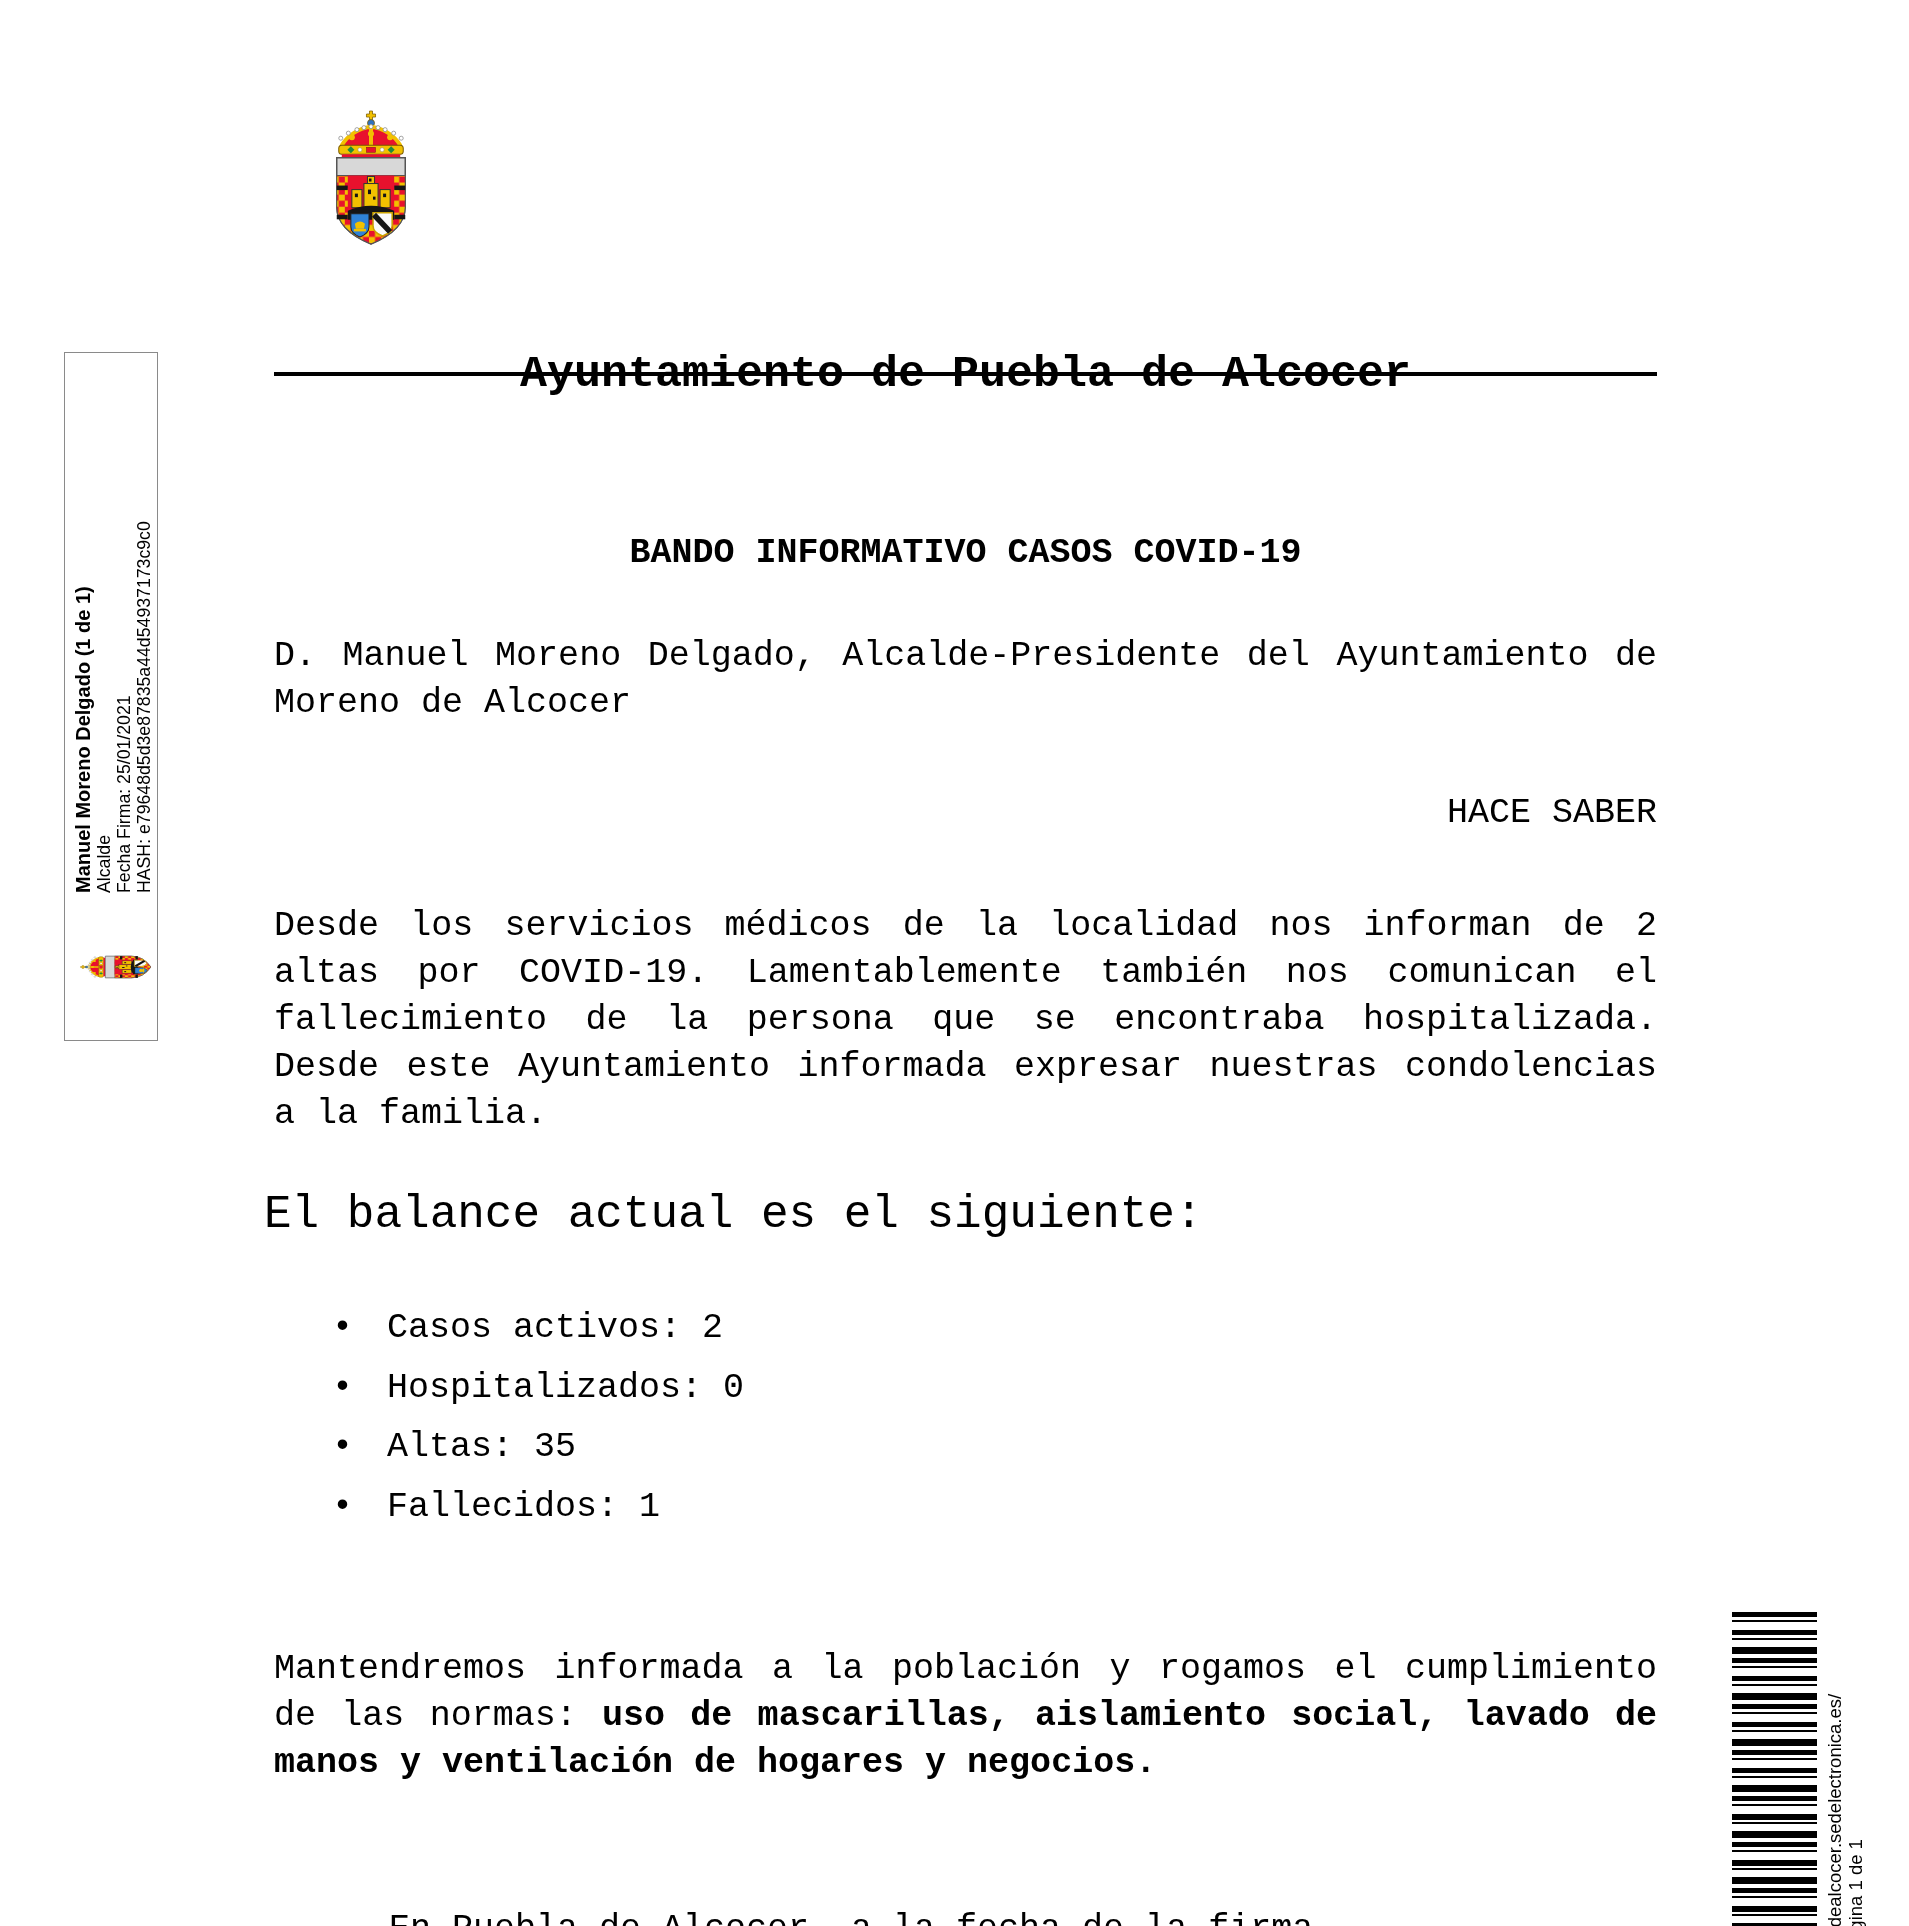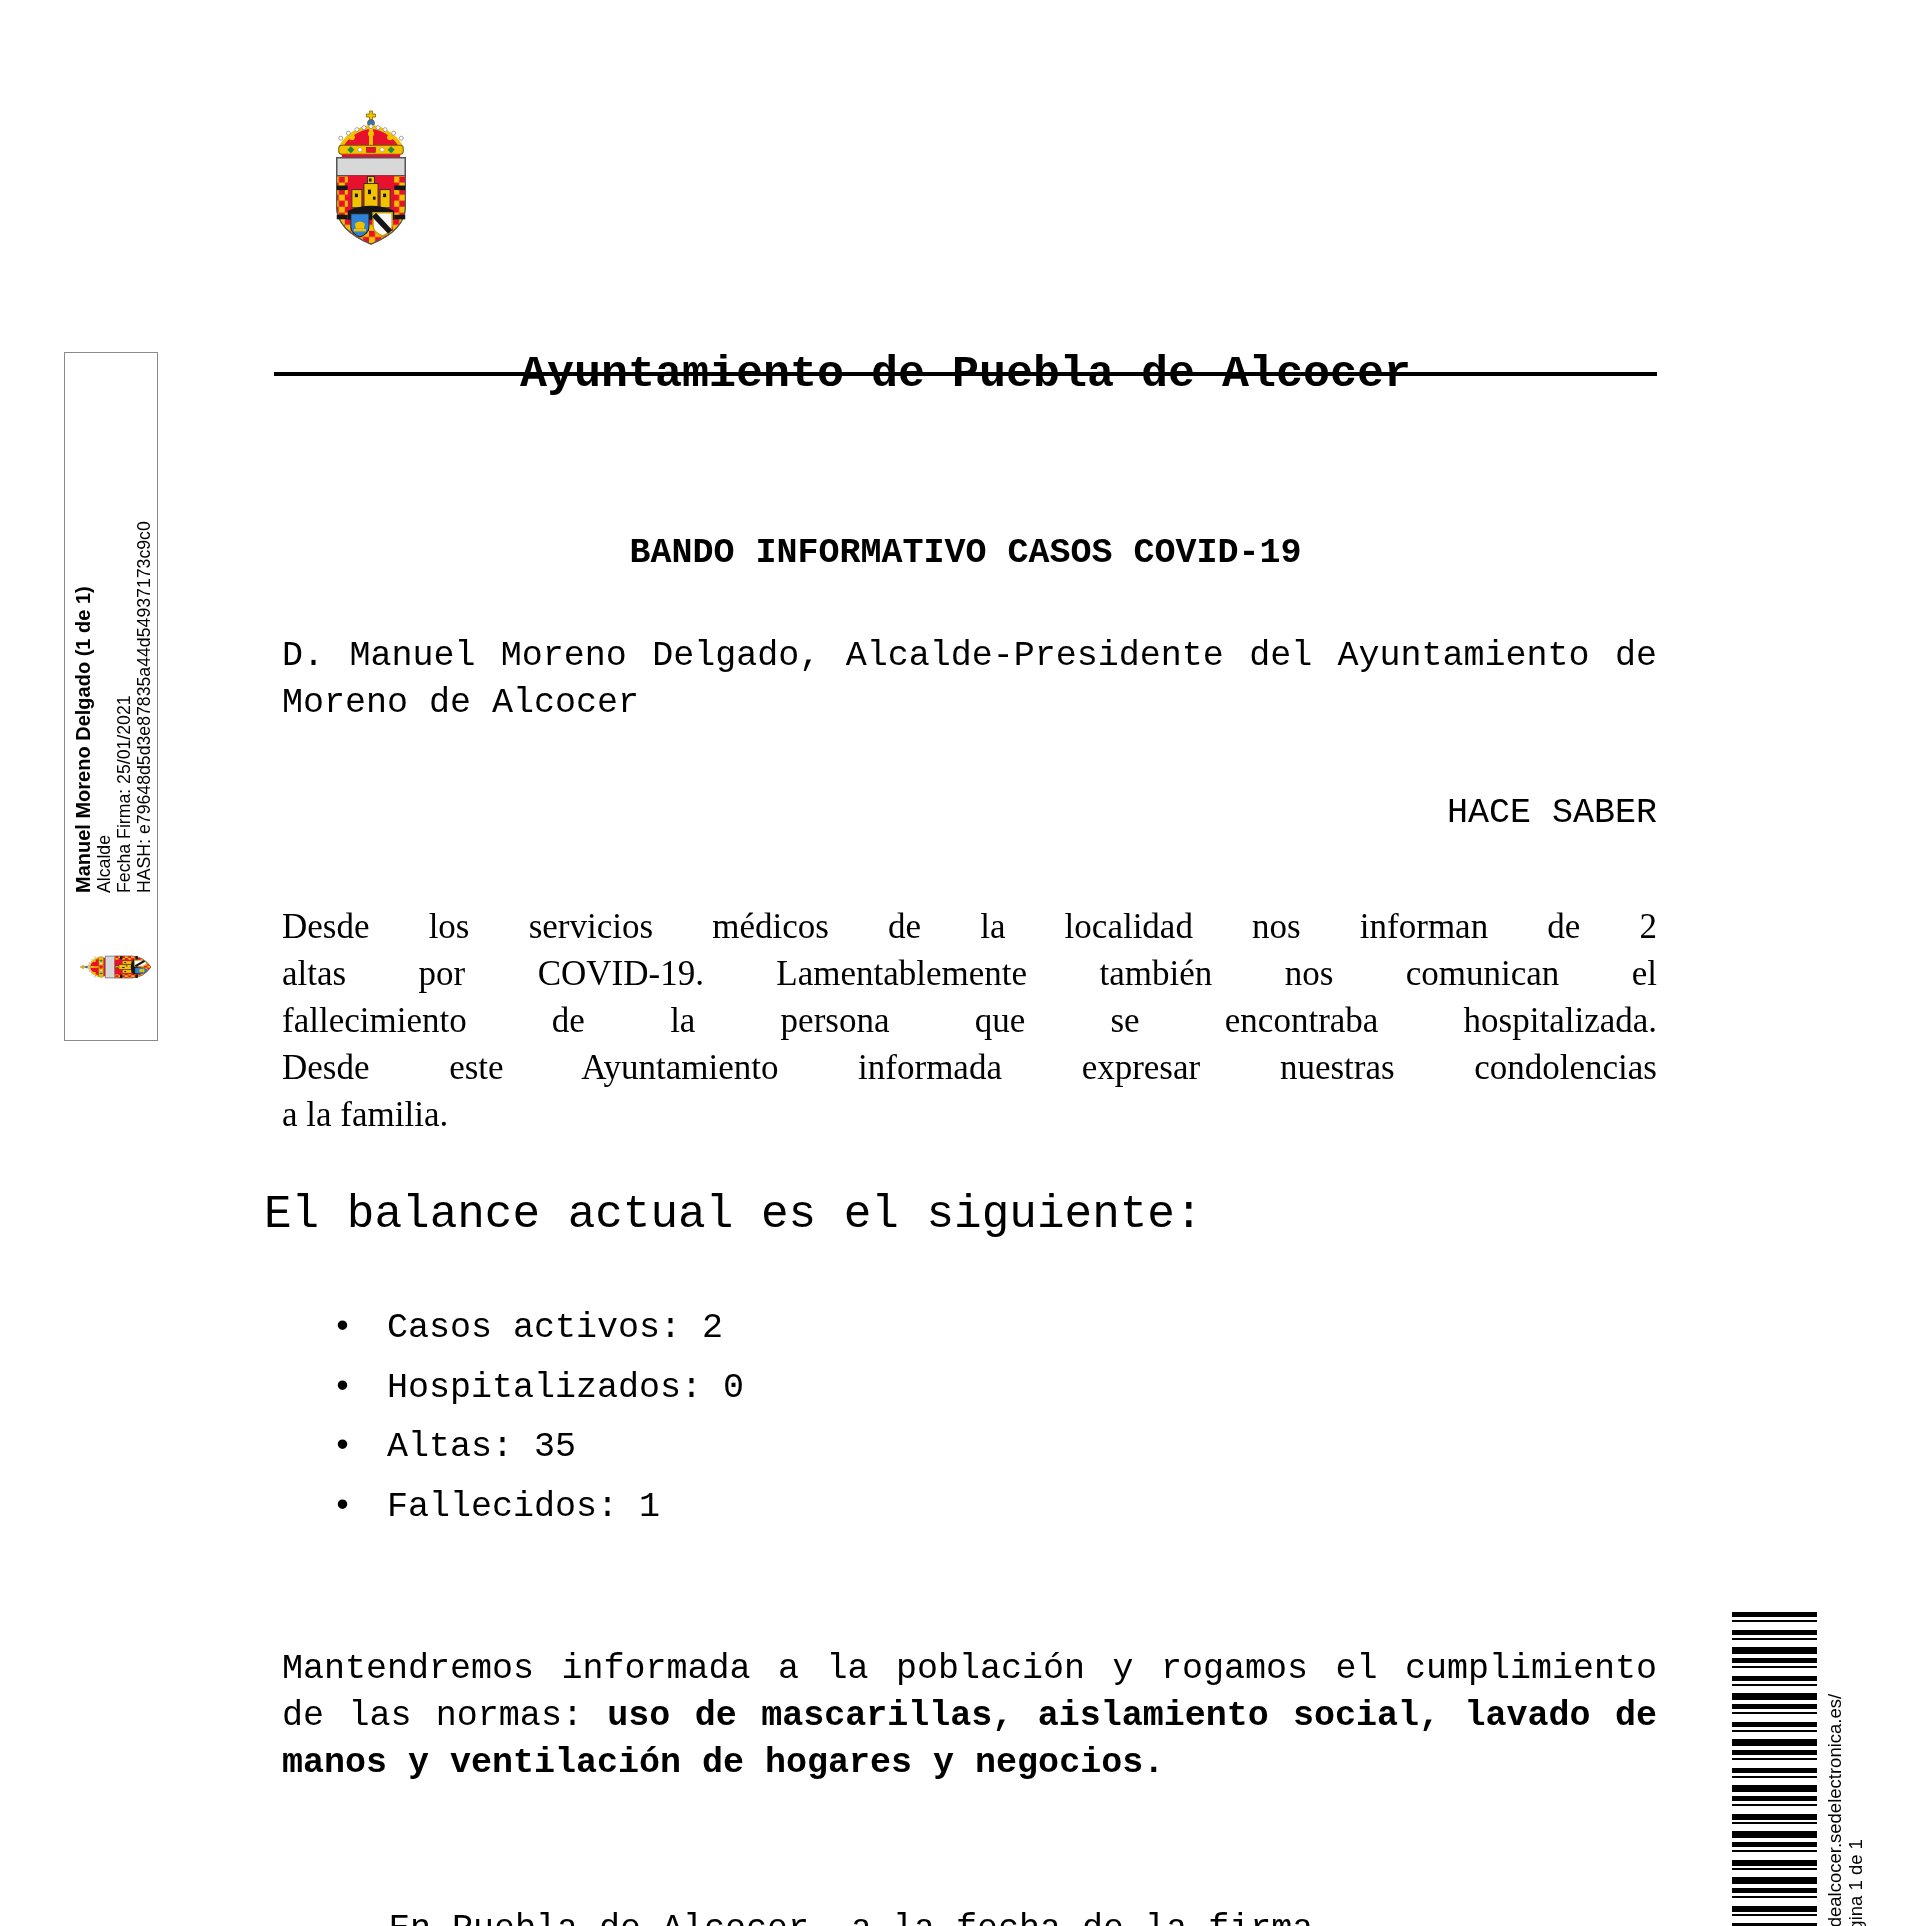--- a/index.html
+++ b/index.html
@@ -17,25 +17,25 @@
     font-size:45px;font-weight:bold;line-height:45px;text-align:center;
     letter-spacing:0;
   }
   .rule{position:absolute;left:274px;width:1383px;background:#000;}
   .rule-top{top:372px;height:3.5px;}
   .doc-heading{
     position:absolute;left:274px;top:501px;width:1383px;
     font-size:35px;font-weight:bold;text-align:center;line-height:47px;
   }
   .para{position:absolute;left:274px;width:1383px;font-size:35px;line-height:47px;}
-  .line{white-space:nowrap;margin-left:8px;}
+  .line{white-space:nowrap;}
   .line.jl{white-space:normal;text-align:justify;text-align-last:justify;}
   .intro{top:633px;}
   .hace{position:absolute;left:274px;top:790px;width:1383px;font-size:35px;line-height:47px;text-align:right;}
-  .medicos{top:903px;font-family:Liberation Serif, serif;}
+  .medicos{top:903px;}
   .balance{position:absolute;left:264px;top:1192px;width:1383px;font-size:46px;line-height:47px;}
   .bullets{position:absolute;left:274px;top:1305px;width:1383px;font-size:35px;line-height:47px;}
   .bullet-row{position:relative;padding-left:113px;margin-bottom:12.7px;}
   .bullet-dot{position:absolute;left:58px;top:0;}
   .normas{top:1646px;}
   .place{position:absolute;left:274px;top:1906px;width:1383px;font-size:35px;line-height:47px;text-indent:115px;}
   
   .sig-box{
     position:absolute;left:64px;top:352px;width:94px;height:689px;
     border:1.5px solid #8a8a8a;box-sizing:border-box;background:#fff;

